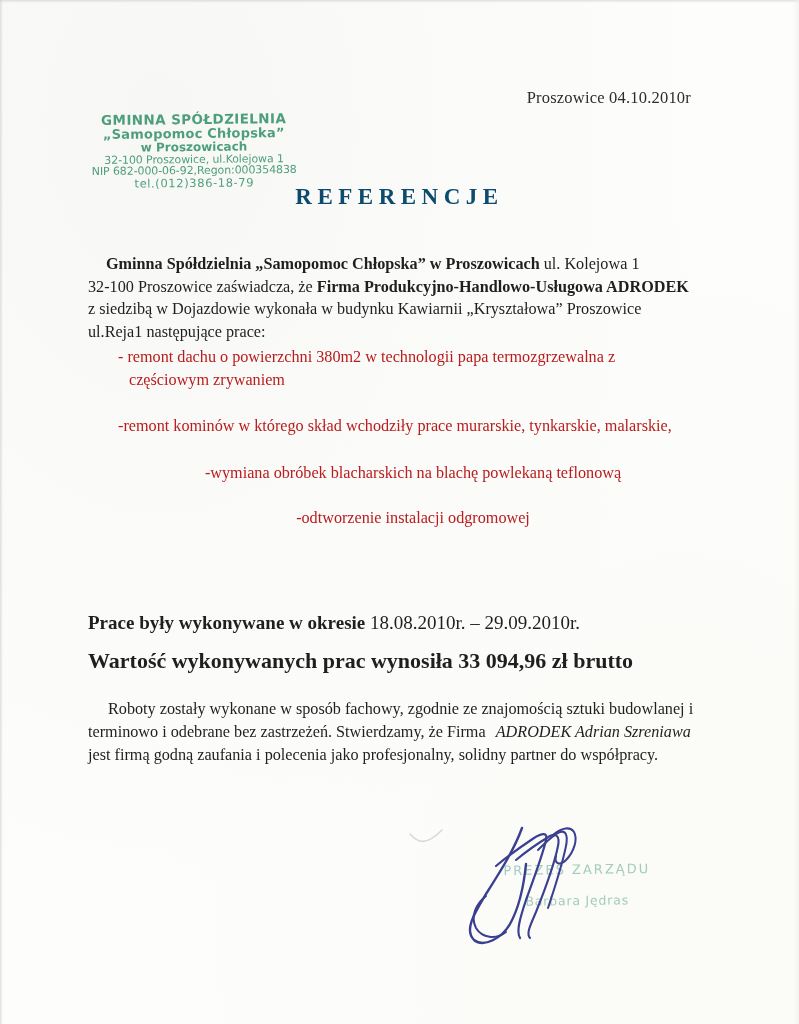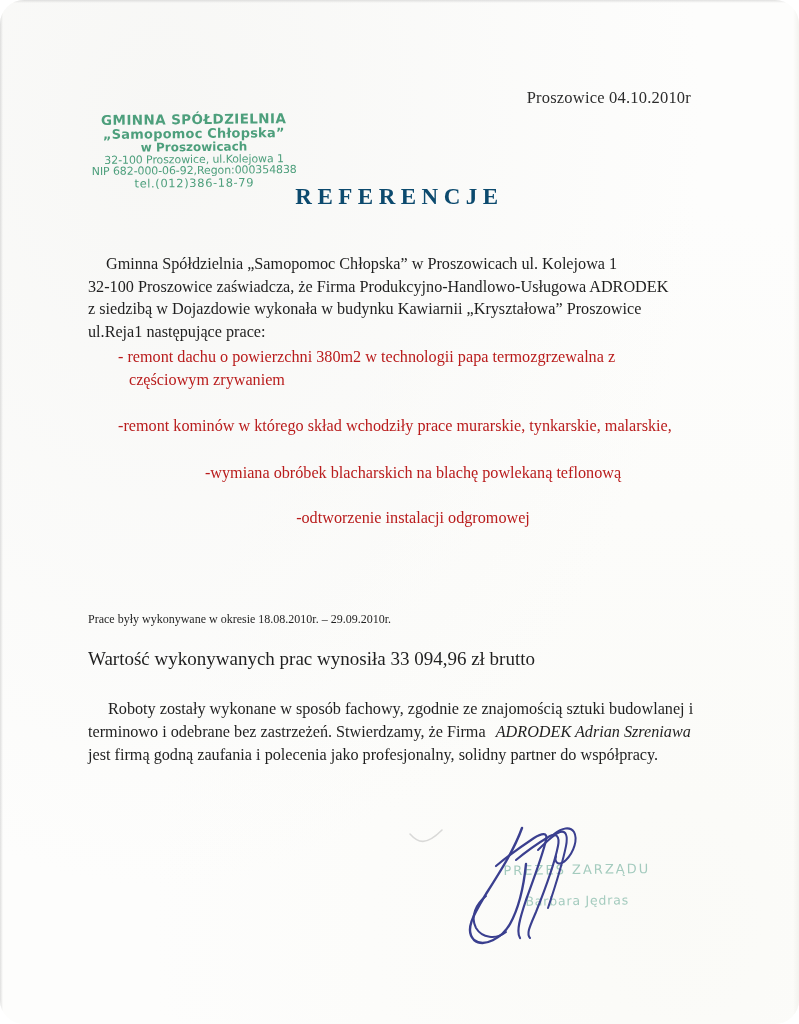--- a/index.html
+++ b/index.html
@@ -9,21 +9,20 @@
   }
   body {
     font-family: "Liberation Serif", serif;
   }
   .page {
     position: relative;
     width: 799px;
     height: 1024px;
     background: #fdfdfc;
     overflow: hidden;
-    border-radius: 24px;
   }
   
   .scan-edge-top {
     position: absolute;
     top: 0; left: 0; right: 0;
     height: 3px;
     background: linear-gradient(to bottom, #c9c9c9, rgba(255,255,255,0));
     opacity: .55;
   }
   .scan-edge-left {
@@ -119,49 +118,49 @@
     left: 88px;
     width: 630px;
     font-size: 16.2px;
     line-height: 22.5px;
     color: #1f1f1f;
     text-align: left;
   }
   .intro { top: 253px; }
   .intro .ln { white-space: nowrap; }
   .intro .ln:first-child { text-indent: 18px; }
-  b { font-weight: normal; margin-top: 12px; }
+  b { font-weight: bold; margin-top: 12px; }
 
   .works {
     position: absolute;
     left: 118px;
     top: 346px;
     width: 590px;
     font-size: 16.2px;
     line-height: 22.5px;
     color: #b91c1c;
   }
   .work-item { margin-bottom: 24px; }
   .work-item .l2 { padding-left: 11px; }
   .work-item.tight { margin-bottom: 23px; text-align: center; }
 
   .period {
     position: absolute;
     left: 88px;
     top: 612px;
-    font-size: 12px;
+    font-size: 19px;
     color: #1f1f1f;
     white-space: nowrap;
   }
   .value {
     position: absolute;
     left: 88px;
     top: 648px;
-    font-size: 19px;
-    font-weight: normal;
+    font-size: 22px;
+    font-weight: bold;
     color: #1f1f1f;
     white-space: nowrap;
   }
 
   .closing {
     position: absolute;
     left: 88px;
     top: 698px;
     width: 640px;
     font-size: 16.2px;

